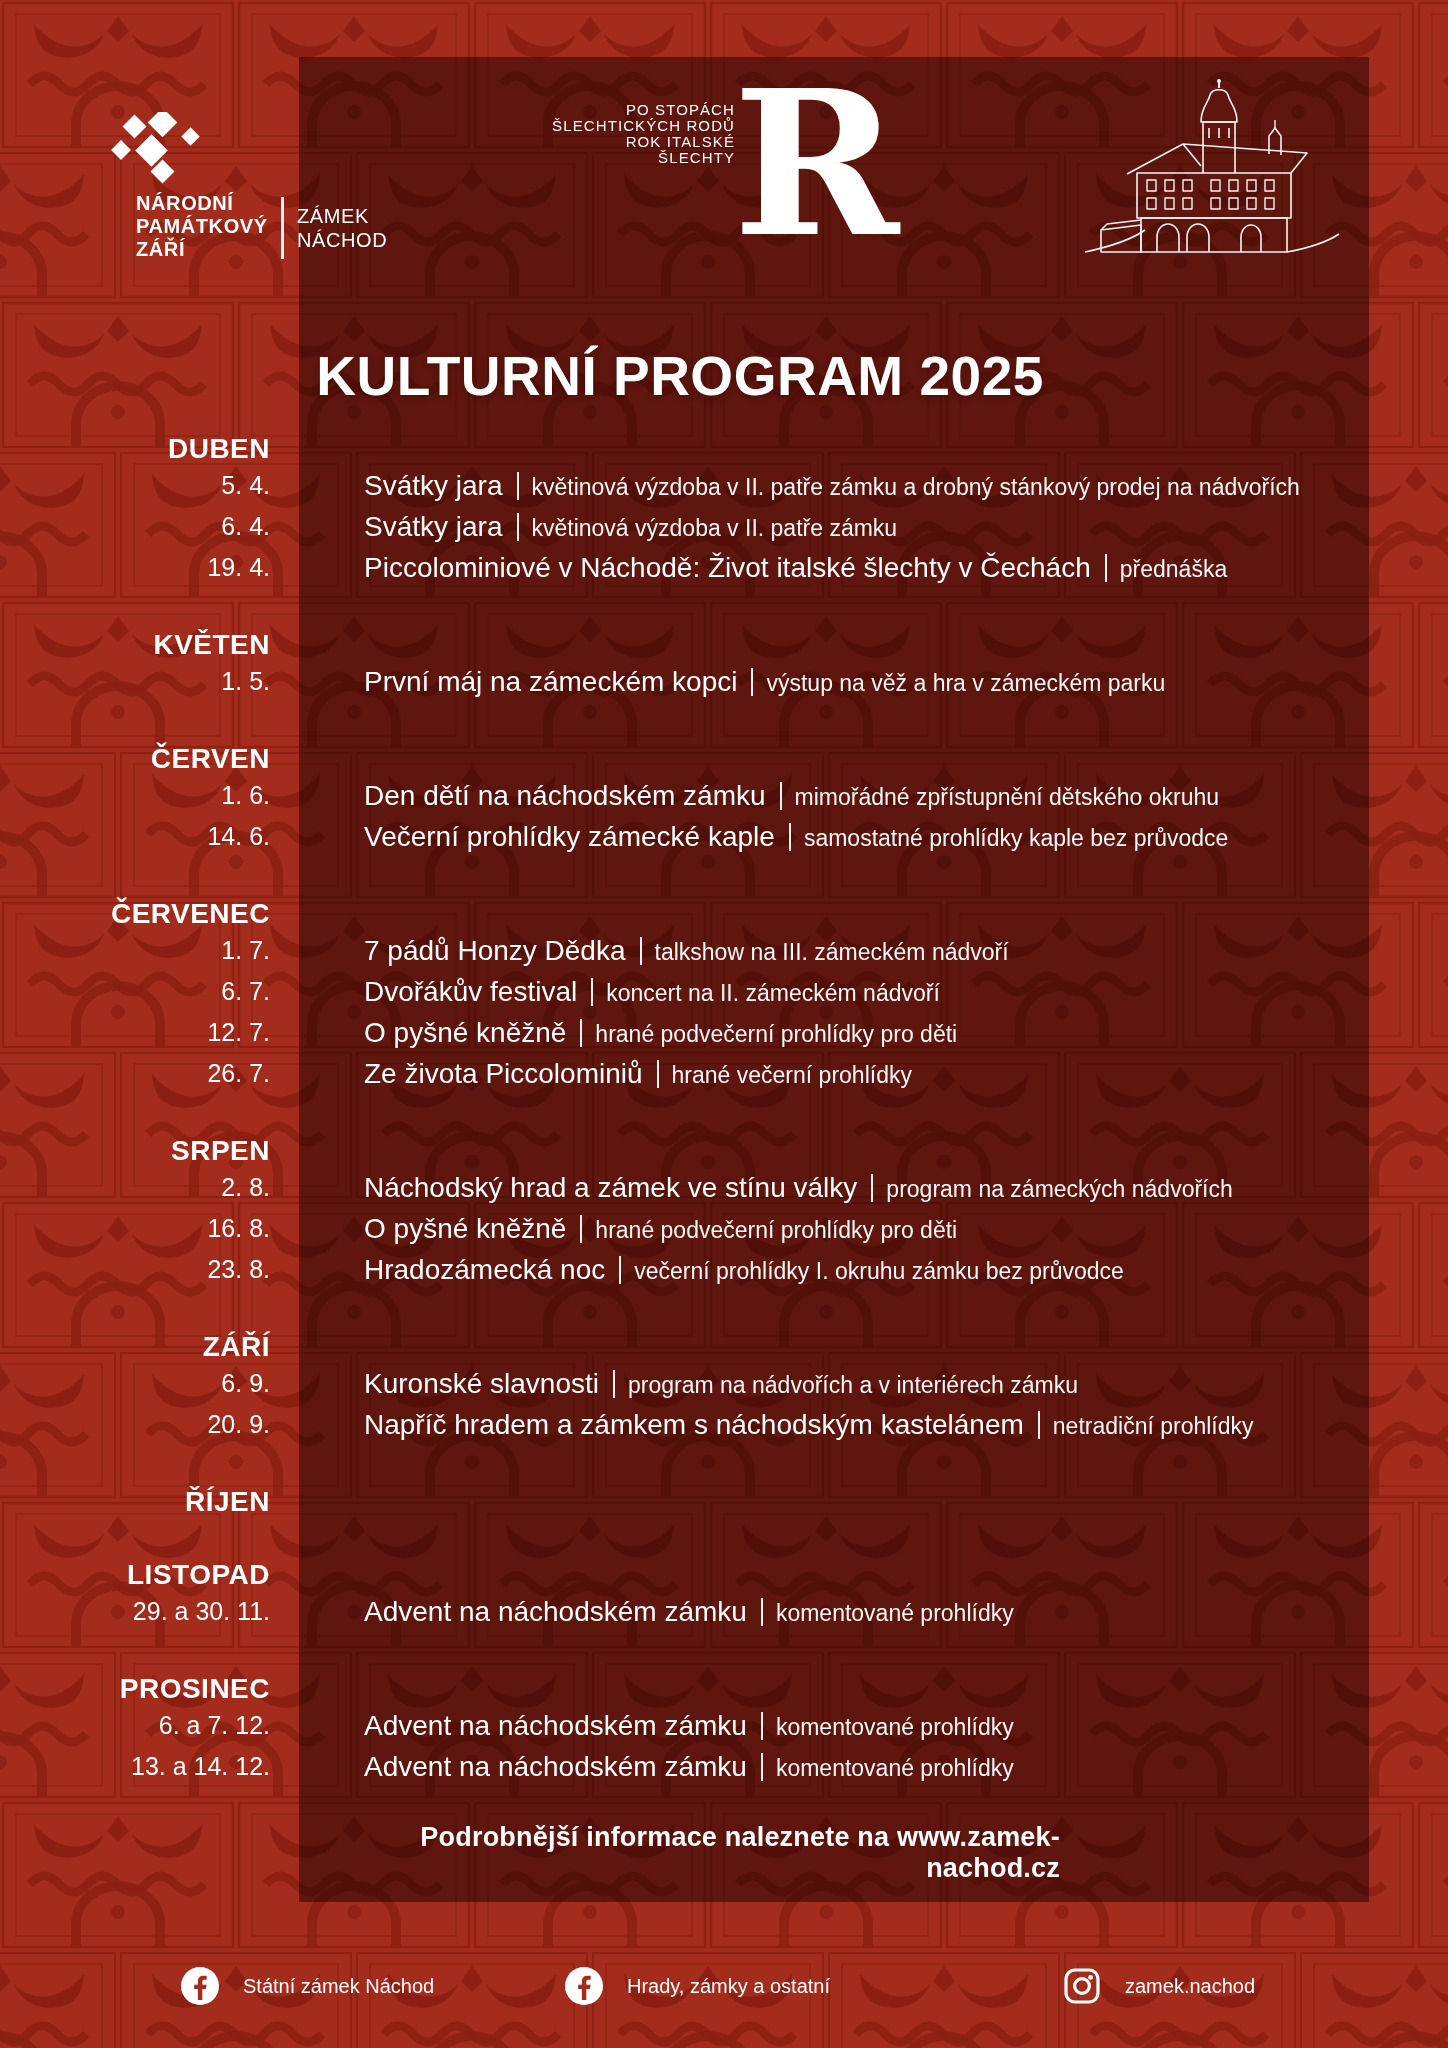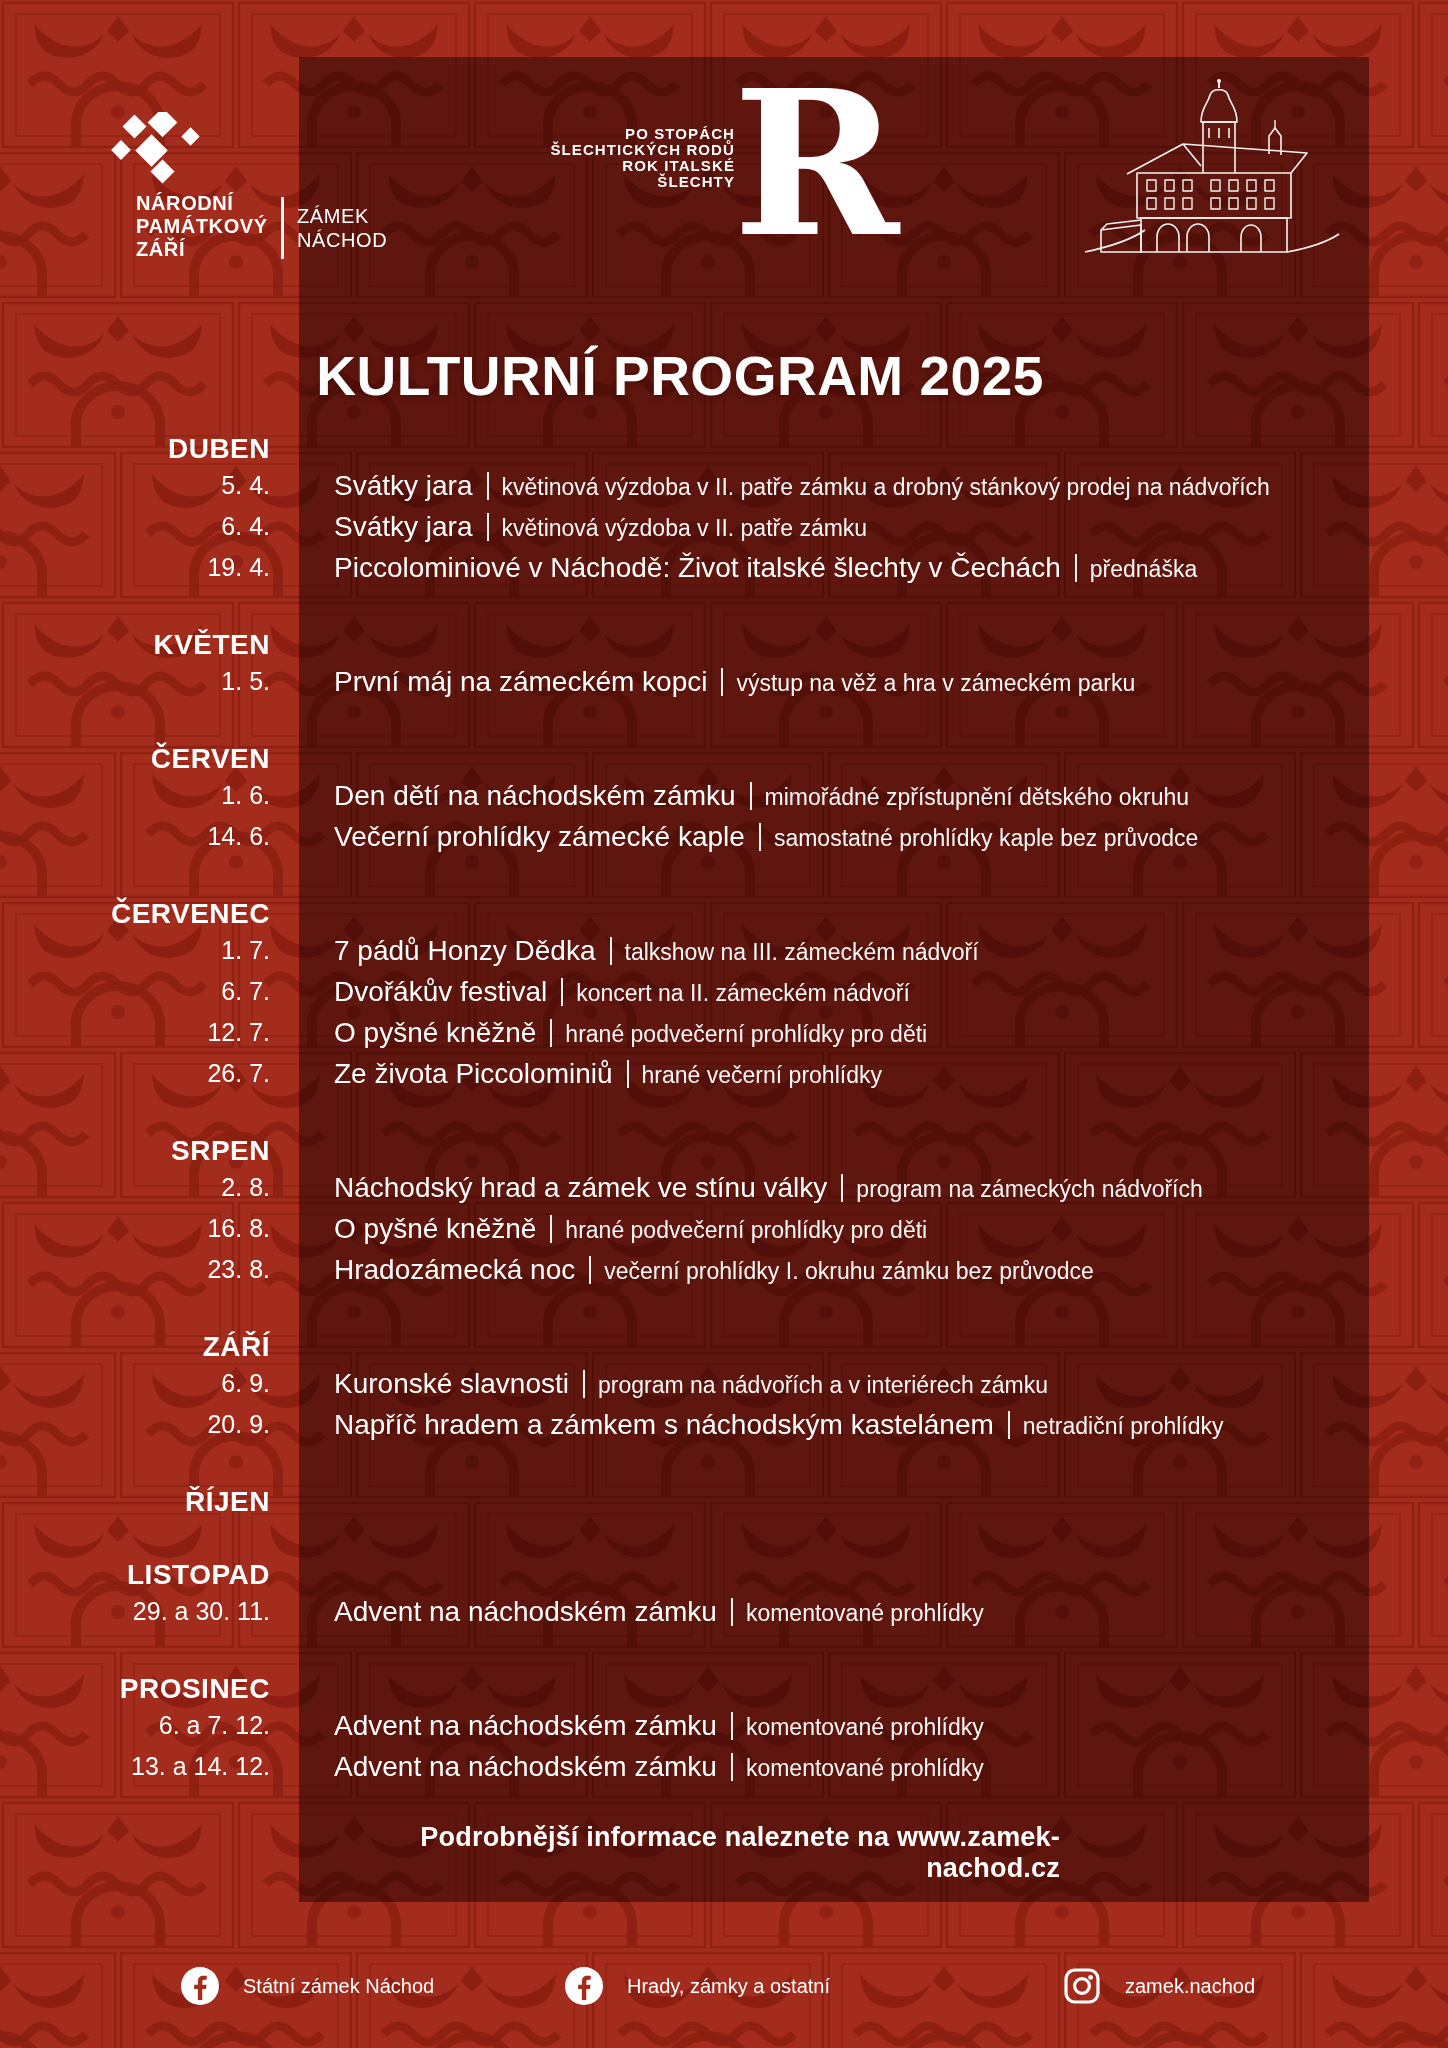--- a/index.html
+++ b/index.html
@@ -11,33 +11,33 @@
   .panel{
     position:absolute;left:299px;top:57px;width:1070px;height:1845px;
     background:rgba(24,0,0,0.50);
   }
   
   .npu-icon{position:absolute;left:104px;top:112px;}
   .npu-text{position:absolute;left:136px;top:192px;font-size:20px;font-weight:bold;line-height:23px;letter-spacing:.6px;}
   .npu-divider{position:absolute;left:281px;top:197px;width:3px;height:62px;background:#fff;opacity:.95;}
   .site-text{position:absolute;left:297px;top:204px;font-size:20px;font-weight:normal;line-height:24px;letter-spacing:.6px;}
   .campaign-text{position:absolute;left:420px;top:102px;width:315px;text-align:right;
-    font-size:15px;font-weight:bold;line-height:16px;letter-spacing:1.1px;margin-top:24px;}
+    font-size:15px;font-weight:normal;line-height:16px;letter-spacing:1.1px;}
   .monogram{position:absolute;left:733px;top:64px;width:190px;
     font-family:"DejaVu Serif",serif;font-size:200px;line-height:200px;font-weight:bold;}
   .castle{position:absolute;left:1083px;top:78px;}
   
   .title{
     position:absolute;left:300px;top:344px;width:760px;margin:0;text-align:center;
     font-size:55px;font-weight:bold;letter-spacing:.5px;
     text-shadow:0 2px 6px rgba(40,0,0,.35);
   }
   
   .program{position:absolute;left:0;top:430px;width:1448px;}
-  .row{display:grid;grid-template-columns:270px 1fr;column-gap:64px;line-height:37px;}
+  .row{display:grid;grid-template-columns:270px 1fr;column-gap:94px;line-height:37px;}
   .col-date{text-align:right;font-size:25px;}
   .month-row{margin-top:36px;}
   .month-row:first-child{margin-top:0;}
   .month-label{font-size:28px;font-weight:bold;letter-spacing:.5px;}
   .etitle{font-size:28px;}
   .edesc{font-size:23px;opacity:.97;}
   .pipe{display:inline-block;width:2px;height:28px;background:#fff;
     margin:0 13px 0 14px;vertical-align:-5px;opacity:.95;}
   
   .footer-info{position:absolute;left:300px;top:1822px;width:760px;text-align:right;

